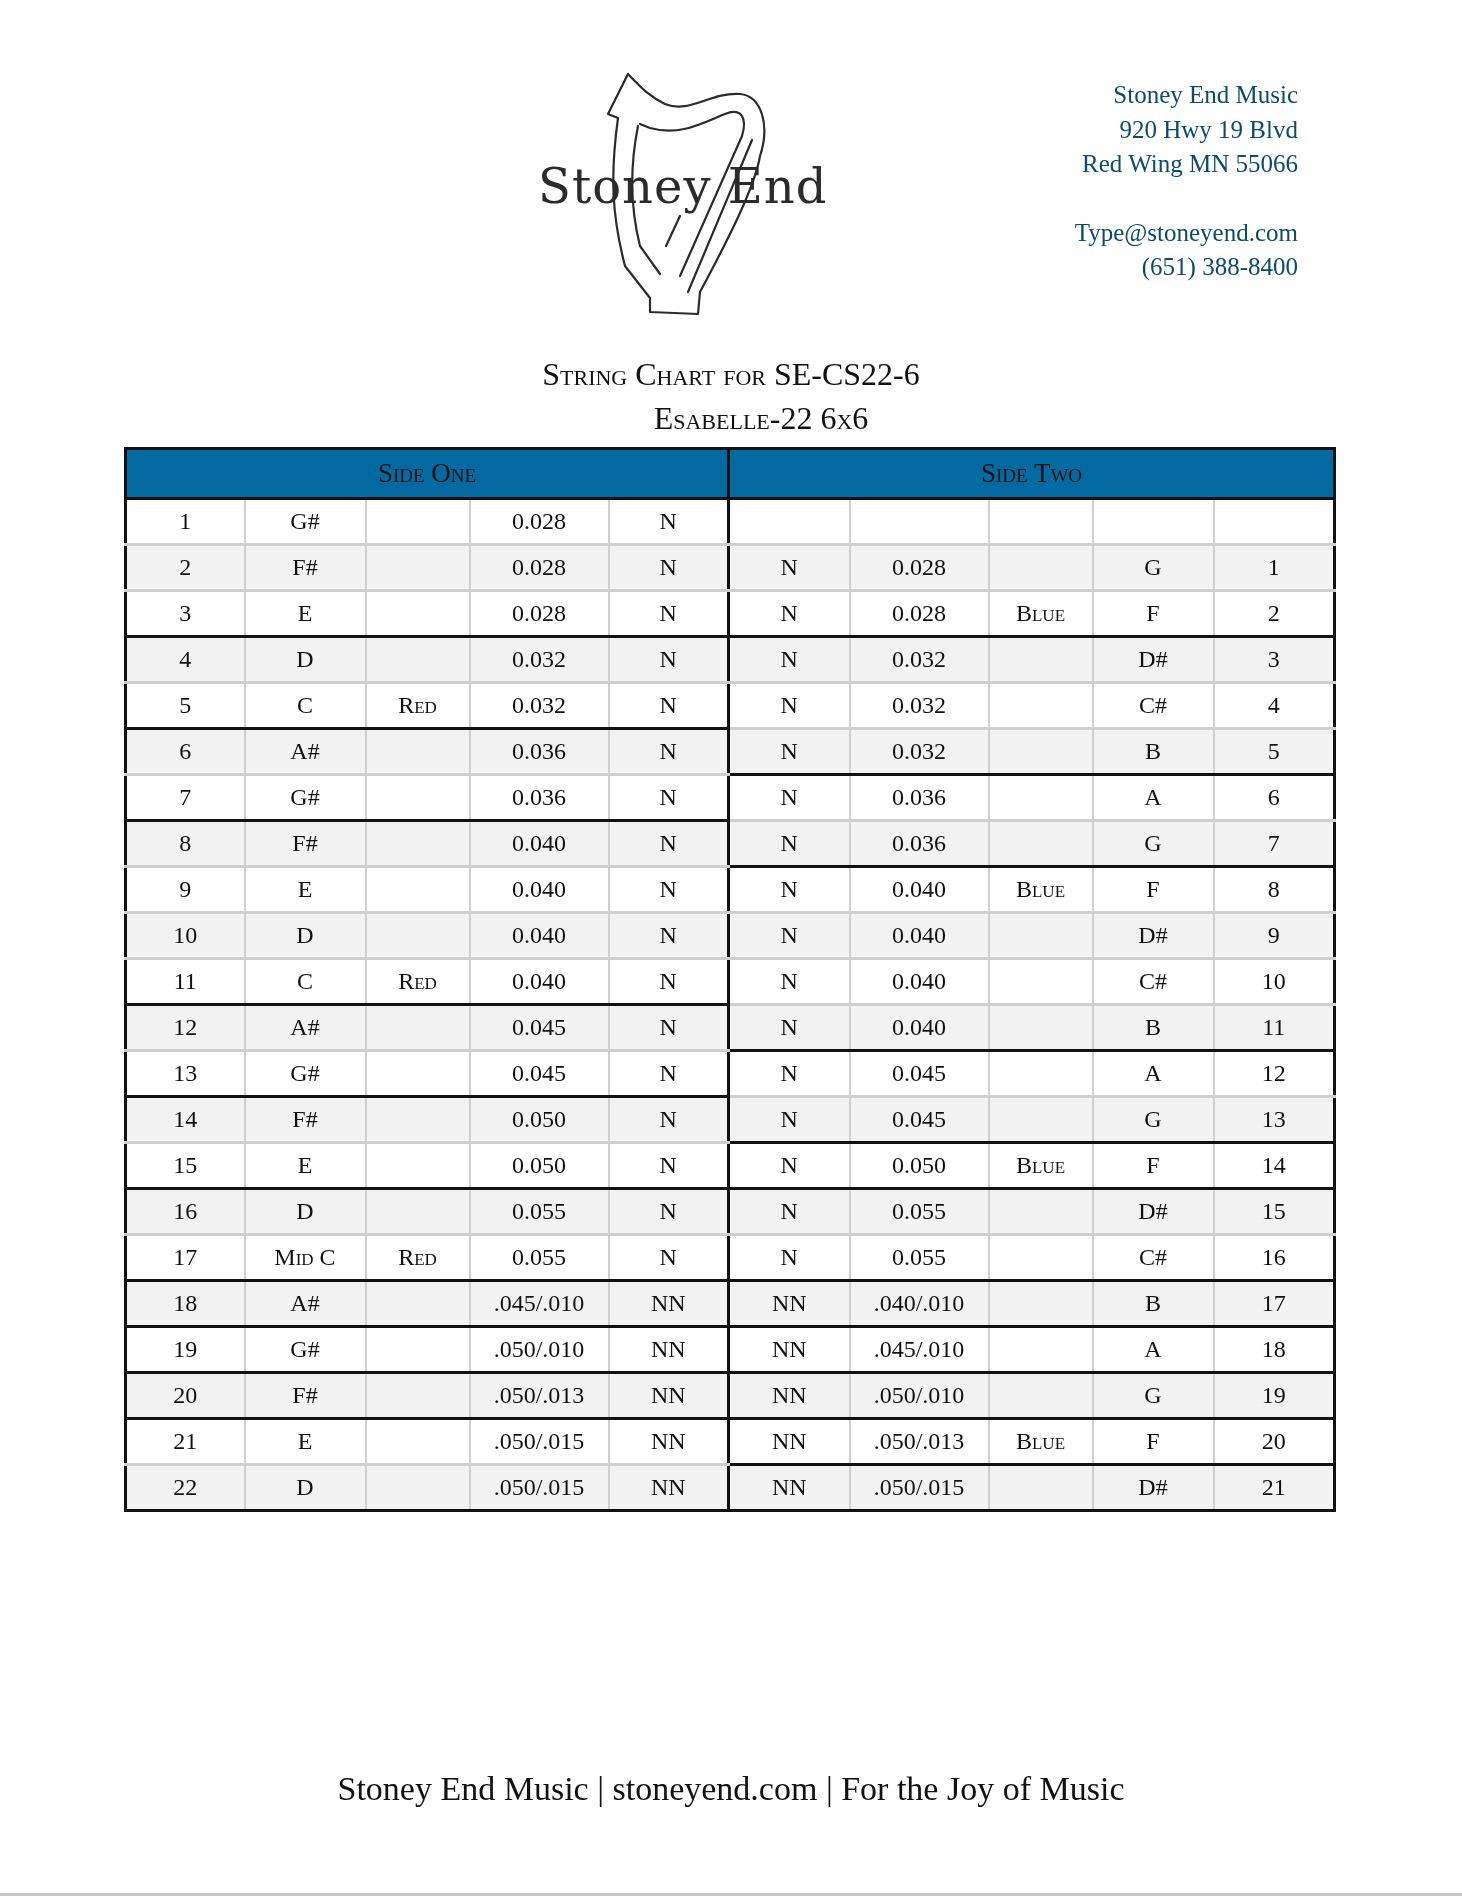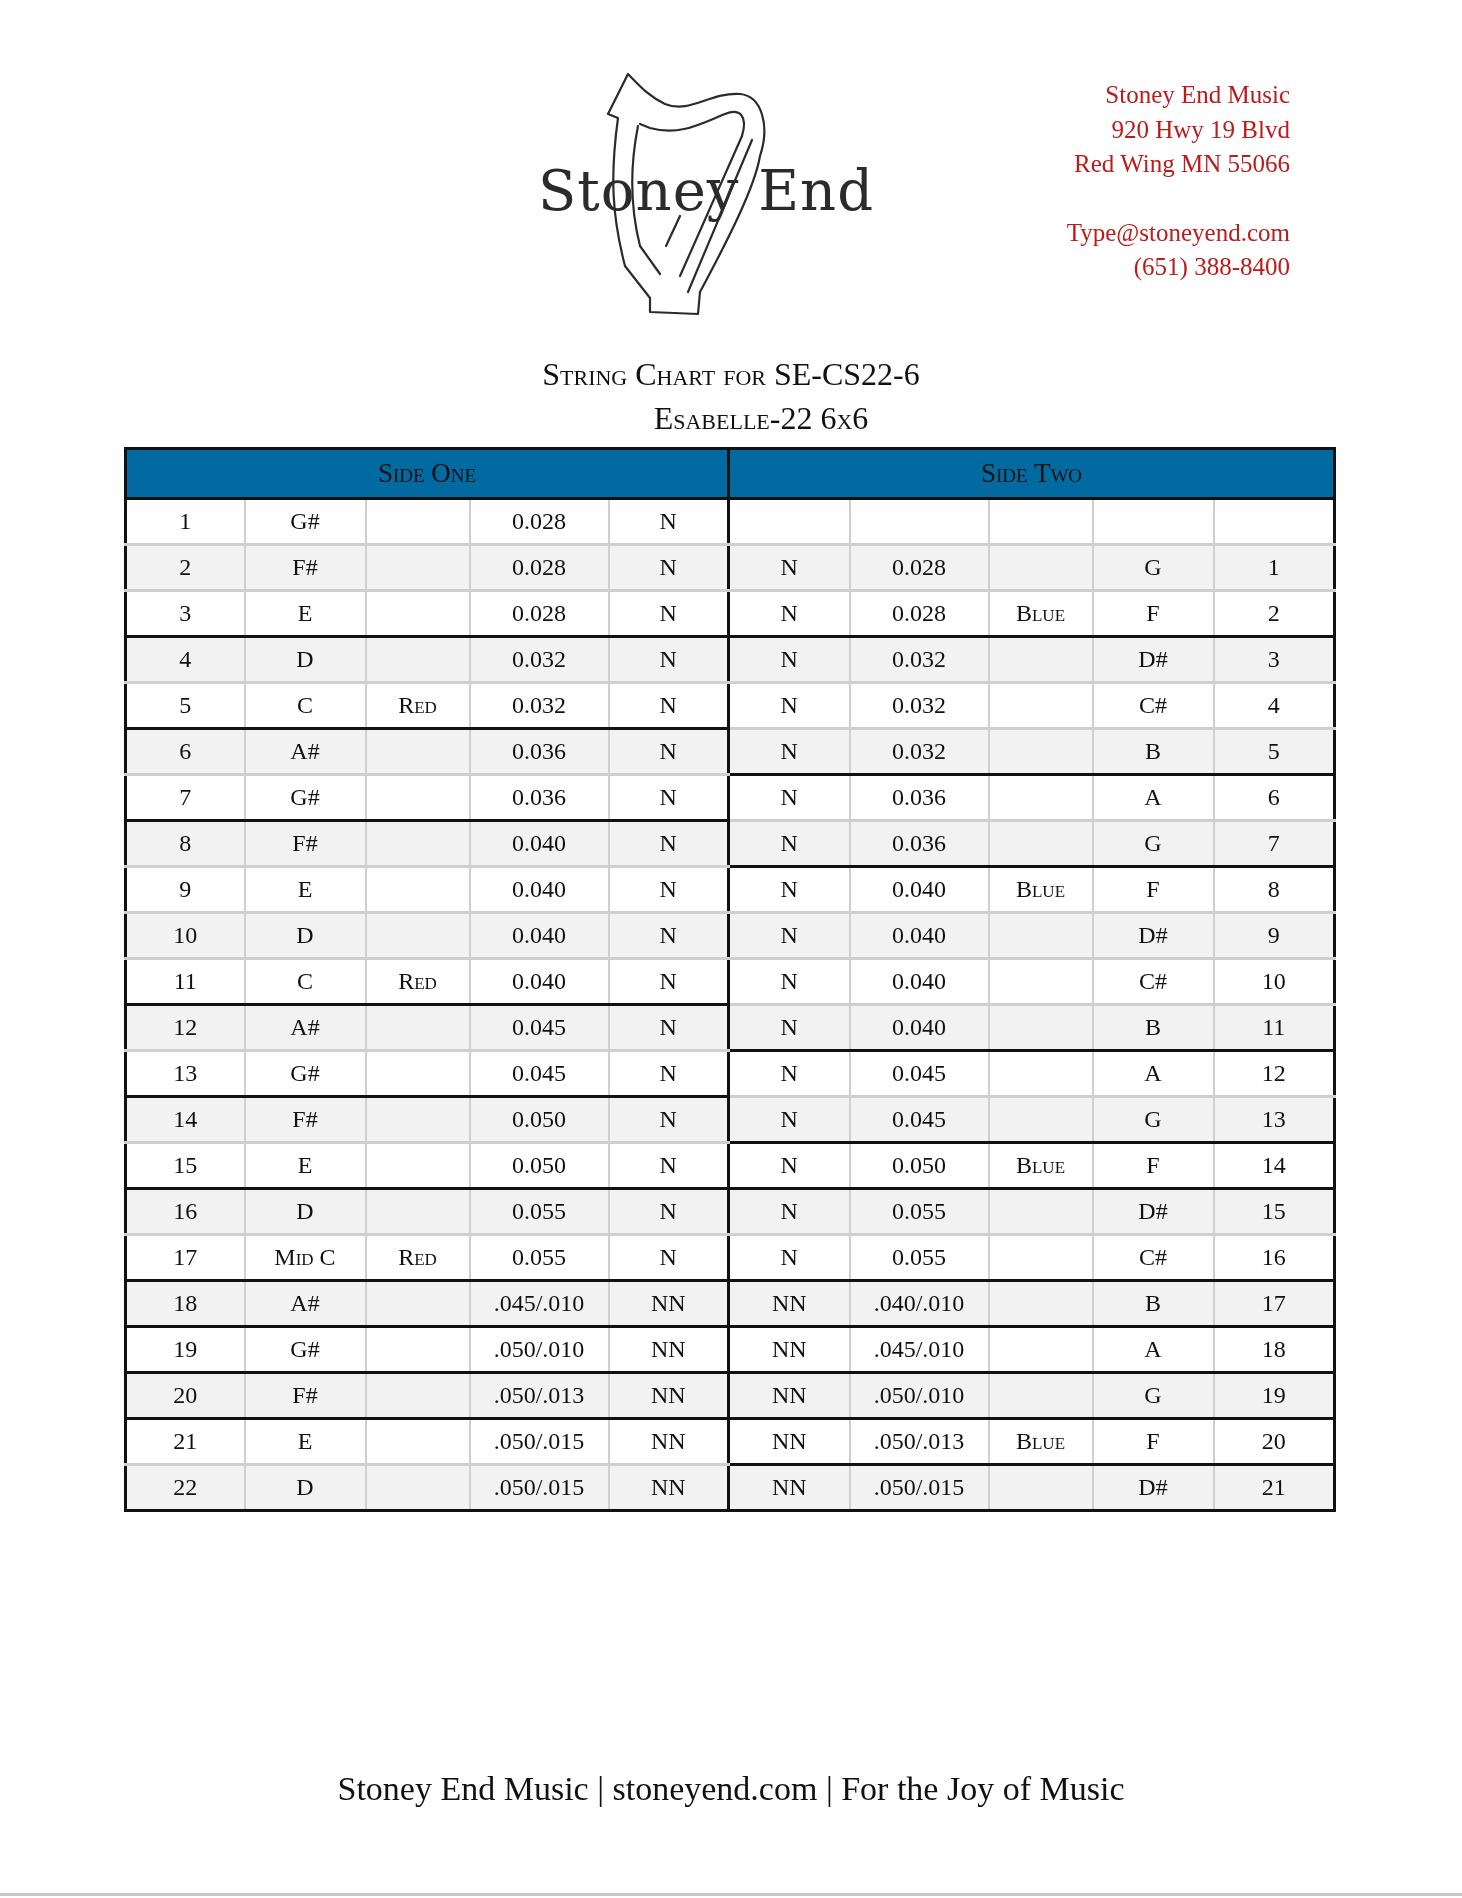--- a/index.html
+++ b/index.html
@@ -2,24 +2,24 @@
 <html><head>
 <meta charset="utf-8">
 <style>
   html, body { margin: 0; padding: 0; background: #ffffff; }
   body { width: 1462px; height: 1898px; position: relative; overflow: hidden;
          font-family: "Liberation Serif", serif; color: #1a1a1a; }
 
   .logo { position: absolute; left: 530px; top: 66px; width: 400px; height: 250px; }
   .logo svg { position: absolute; left: 0; top: 0; }
   .logo-text { position: absolute; left: 8px; top: 92px; font-family: "DejaVu Serif", serif;
-               font-size: 56px; letter-spacing: 1px; color: #2b2b2b; white-space: nowrap; }
-
-  .address { position: absolute; right: 172px; top: 78px; text-align: right;
-             font-family: "Liberation Serif", serif; font-size: 25px; line-height: 34.5px; color: #b91c1c; }
+               font-size: 48px; letter-spacing: 1px; color: #2b2b2b; white-space: nowrap; }
+
+  .address { position: absolute; right: 164px; top: 78px; text-align: right;
+             font-family: "Liberation Serif", serif; font-size: 25px; line-height: 34.5px; color: #0c4a6e; }
   .address .gap { height: 34px; }
 
   .title { position: absolute; left: 0; width: 100%; text-align: center;
            font-family: "Liberation Serif", serif; font-variant: small-caps; font-size: 32px; color: #111; }
   .title.t1 { top: 356px; }
   .title.t2 { top: 400px; margin-left: 30px; }
 
   table.chart { position: absolute; left: 124px; top: 447px; width: 1209px;
                 border-collapse: collapse; table-layout: fixed;
                 font-family: "Liberation Serif", serif; font-size: 24px; color: #111; }

